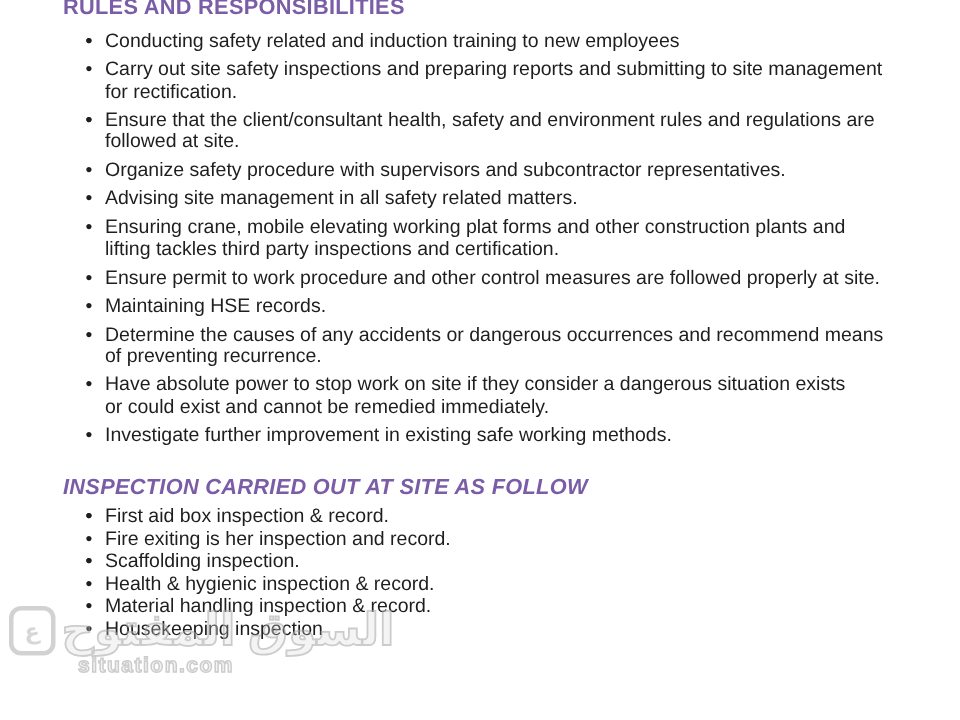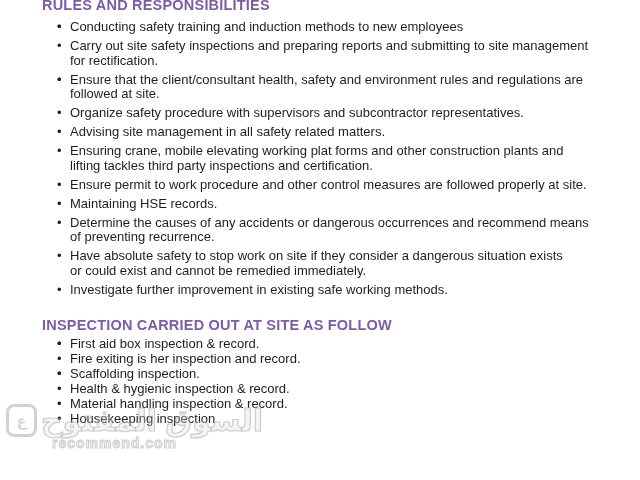--- a/index.html
+++ b/index.html
@@ -19,20 +19,21 @@
     font-size:14.5px;
     font-weight:bold;
     color:#7B5CA6;
     letter-spacing:0.2px;
     line-height:16px;
     margin:0 0 7px 0;
   }
   .heading2{
     margin-top:20px;
     margin-bottom:3px;
+    font-style:italic;
   }
   .list{margin:0;padding:0;}
   .li{
     position:relative;
     padding-left:28px;
     color:#1e1e1e;
     white-space:pre-line;
   }
   .s1 .li{
     font-size:13px;
@@ -91,35 +92,35 @@
 </style>
 </head>
 <body>
 
 <div class="doc">
 
   <div class="heading">RULES AND RESPONSIBILITIES</div>
 
   <div class="list s1">
     <div class="li"><span class="bullet">•</span></div>
-    <div class="li"><span class="bullet">•</span><span>Conducting safety training and induction methods to new employees</span></div>
+    <div class="li"><span class="bullet">•</span><span>Conducting safety related and induction training to new employees</span></div>
     <div class="li"><span class="bullet">•</span><span>Carry out site safety inspections and preparing reports and submitting to site management
 for rectification.</span></div>
     <div class="li"><span class="bullet">•</span></div>
     <div class="li"><span class="bullet">•</span><span>Ensure that the client/consultant health, safety and environment rules and regulations are
 followed at site.</span></div>
     <div class="li"><span class="bullet">•</span><span>Organize safety procedure with supervisors and subcontractor representatives.</span></div>
     <div class="li"><span class="bullet">•</span><span>Advising site management in all safety related matters.</span></div>
     <div class="li"><span class="bullet">•</span><span>Ensuring crane, mobile elevating working plat forms and other construction plants and
 lifting tackles third party inspections and certification.</span></div>
     <div class="li"><span class="bullet">•</span><span>Ensure permit to work procedure and other control measures are followed properly at site.</span></div>
     <div class="li"><span class="bullet">•</span><span>Maintaining HSE records.</span></div>
     <div class="li"><span class="bullet">•</span><span>Determine the causes of any accidents or dangerous occurrences and recommend means
 of preventing recurrence.</span></div>
-    <div class="li"><span class="bullet">•</span><span>Have absolute safety to stop work on site if they consider a dangerous situation exists
+    <div class="li"><span class="bullet">•</span><span>Have absolute power to stop work on site if they consider a dangerous situation exists
 or could exist and cannot be remedied immediately.</span></div>
     <div class="li"><span class="bullet">•</span><span>Investigate further improvement in existing safe working methods.</span></div>
   </div>
 
   <div class="heading heading2">INSPECTION CARRIED OUT AT SITE AS FOLLOW</div>
 
   <div class="list s2">
     <div class="li"><span class="bullet">•</span></div>
     <div class="li"><span class="bullet">•</span><span>First aid box inspection &amp; record.</span></div>
     <div class="li"><span class="bullet">•</span><span>Fire exiting is her inspection and record.</span></div>
@@ -132,14 +133,14 @@
 
 </div>
 
 <div class="watermark">
   <div class="wm-row">
     <div class="wm-icon">
         <span>ع</span>
       </div>
     <div class="wm-arabic">السوق المفتوح</div>
   </div>
-  <div class="wm-url">recommend.com</div>
+  <div class="wm-url">situation.com</div>
 </div>
 
 </body></html>

